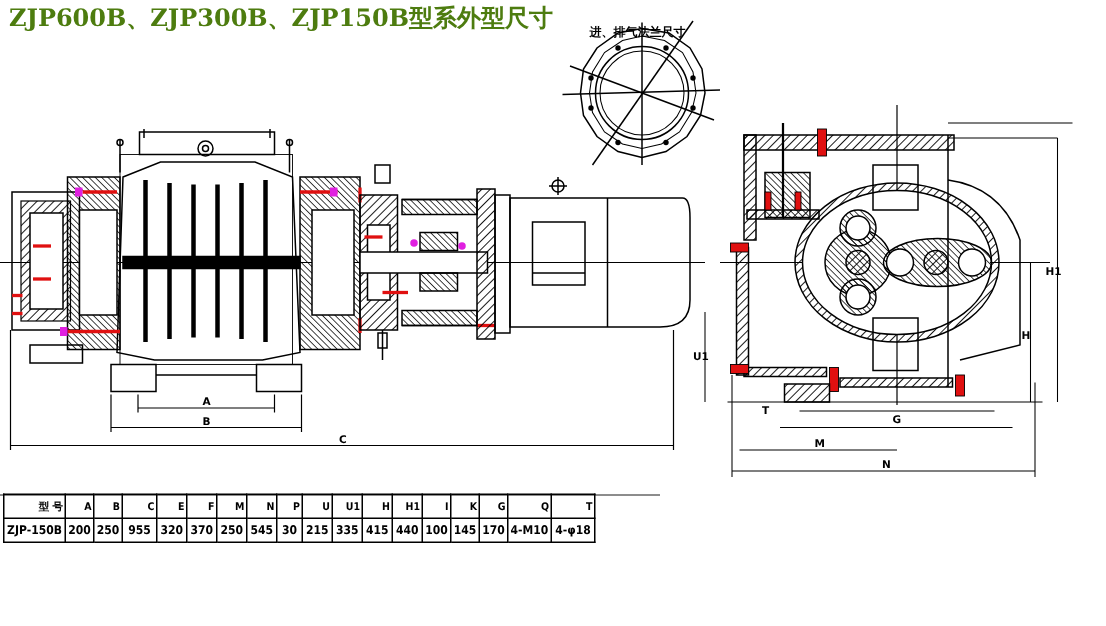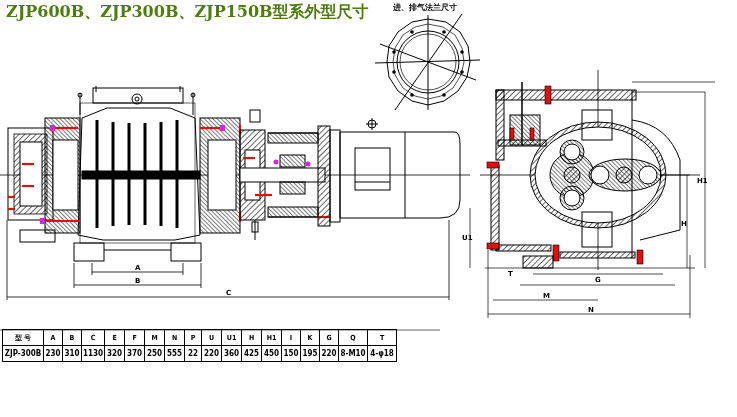--- a/index.html
+++ b/index.html
@@ -1,22 +1,22 @@
 <!DOCTYPE html>
 <html><head>
 <meta charset="utf-8">
 <style>
   html, body { margin: 0; padding: 0; background: #ffffff; }
   body { width: 737px; height: 417px; position: relative; overflow: hidden; font-family: "DejaVu Serif", serif; }
   #title { position: absolute; left: 6px; top: 2px; font-size: 16px; font-weight: bold; color: #4d7c0f; letter-spacing: 0px; font-family: "DejaVu Serif", serif; white-space: nowrap; }
-  #flange-label { position: absolute; left: 393px; top: 2px; font-size: 8px; font-weight: bold; color: #000; white-space: nowrap; font-family: "DejaVu Sans", sans-serif; }
+  #flange-label { position: absolute; left: 393px; top: 16px; font-size: 8px; font-weight: bold; color: #000; white-space: nowrap; font-family: "DejaVu Sans", sans-serif; }
   #drawing { position: absolute; left: 0; top: 0; width: 737px; height: 417px; }
   #dim-table { position: absolute; left: 2px; top: 329px; border-collapse: collapse; font-family: "DejaVu Sans Condensed", "DejaVu Sans", sans-serif; font-size: 8px; font-weight: bold; color: #000; }
   #dim-table th, #dim-table td { border: 1.5px solid #000; height: 15px; padding: 0 1px; text-align: center; white-space: nowrap; }
-  #dim-table th { font-size: 7px; }
+  #dim-table th { font-size: 7px; text-align: right; }
   .dimtxt { font-family: "DejaVu Sans", sans-serif; font-size: 7px; font-weight: bold; fill: #000; }
 </style>
 </head>
 <body>
 
 <svg id="drawing" viewBox="0 0 737 417" xmlns="http://www.w3.org/2000/svg">
   <defs>
     <pattern id="hatch" patternUnits="userSpaceOnUse" width="4" height="4" patternTransform="rotate(45)">
       <line x1="0" y1="0" x2="0" y2="4" stroke="#000" stroke-width="1.2"></line>
     </pattern>
@@ -257,33 +257,33 @@
         <th style="min-width: 17px;">H1</th>
         <th style="min-width: 16px;">I</th>
         <th style="min-width: 16px;">K</th>
         <th style="min-width: 16px;">G</th>
         <th style="min-width: 26px;">Q</th>
         <th style="min-width: 26px;">T</th>
       </tr>
   </thead>
   <tbody id="tbody">
       <tr>
-        <td>ZJP-300B</td>
-        <td>230</td>
-        <td>310</td>
-        <td>1130</td>
+        <td>ZJP-150B</td>
+        <td>200</td>
+        <td>250</td>
+        <td>955</td>
         <td>320</td>
         <td>370</td>
         <td>250</td>
-        <td>555</td>
-        <td>22</td>
-        <td>220</td>
-        <td>360</td>
-        <td>425</td>
-        <td>450</td>
-        <td>150</td>
-        <td>195</td>
-        <td>220</td>
-        <td>8-M10</td>
+        <td>545</td>
+        <td>30</td>
+        <td>215</td>
+        <td>335</td>
+        <td>415</td>
+        <td>440</td>
+        <td>100</td>
+        <td>145</td>
+        <td>170</td>
+        <td>4-M10</td>
         <td>4-φ18</td>
       </tr>
     </tbody>
 </table>
 
 </body></html>

